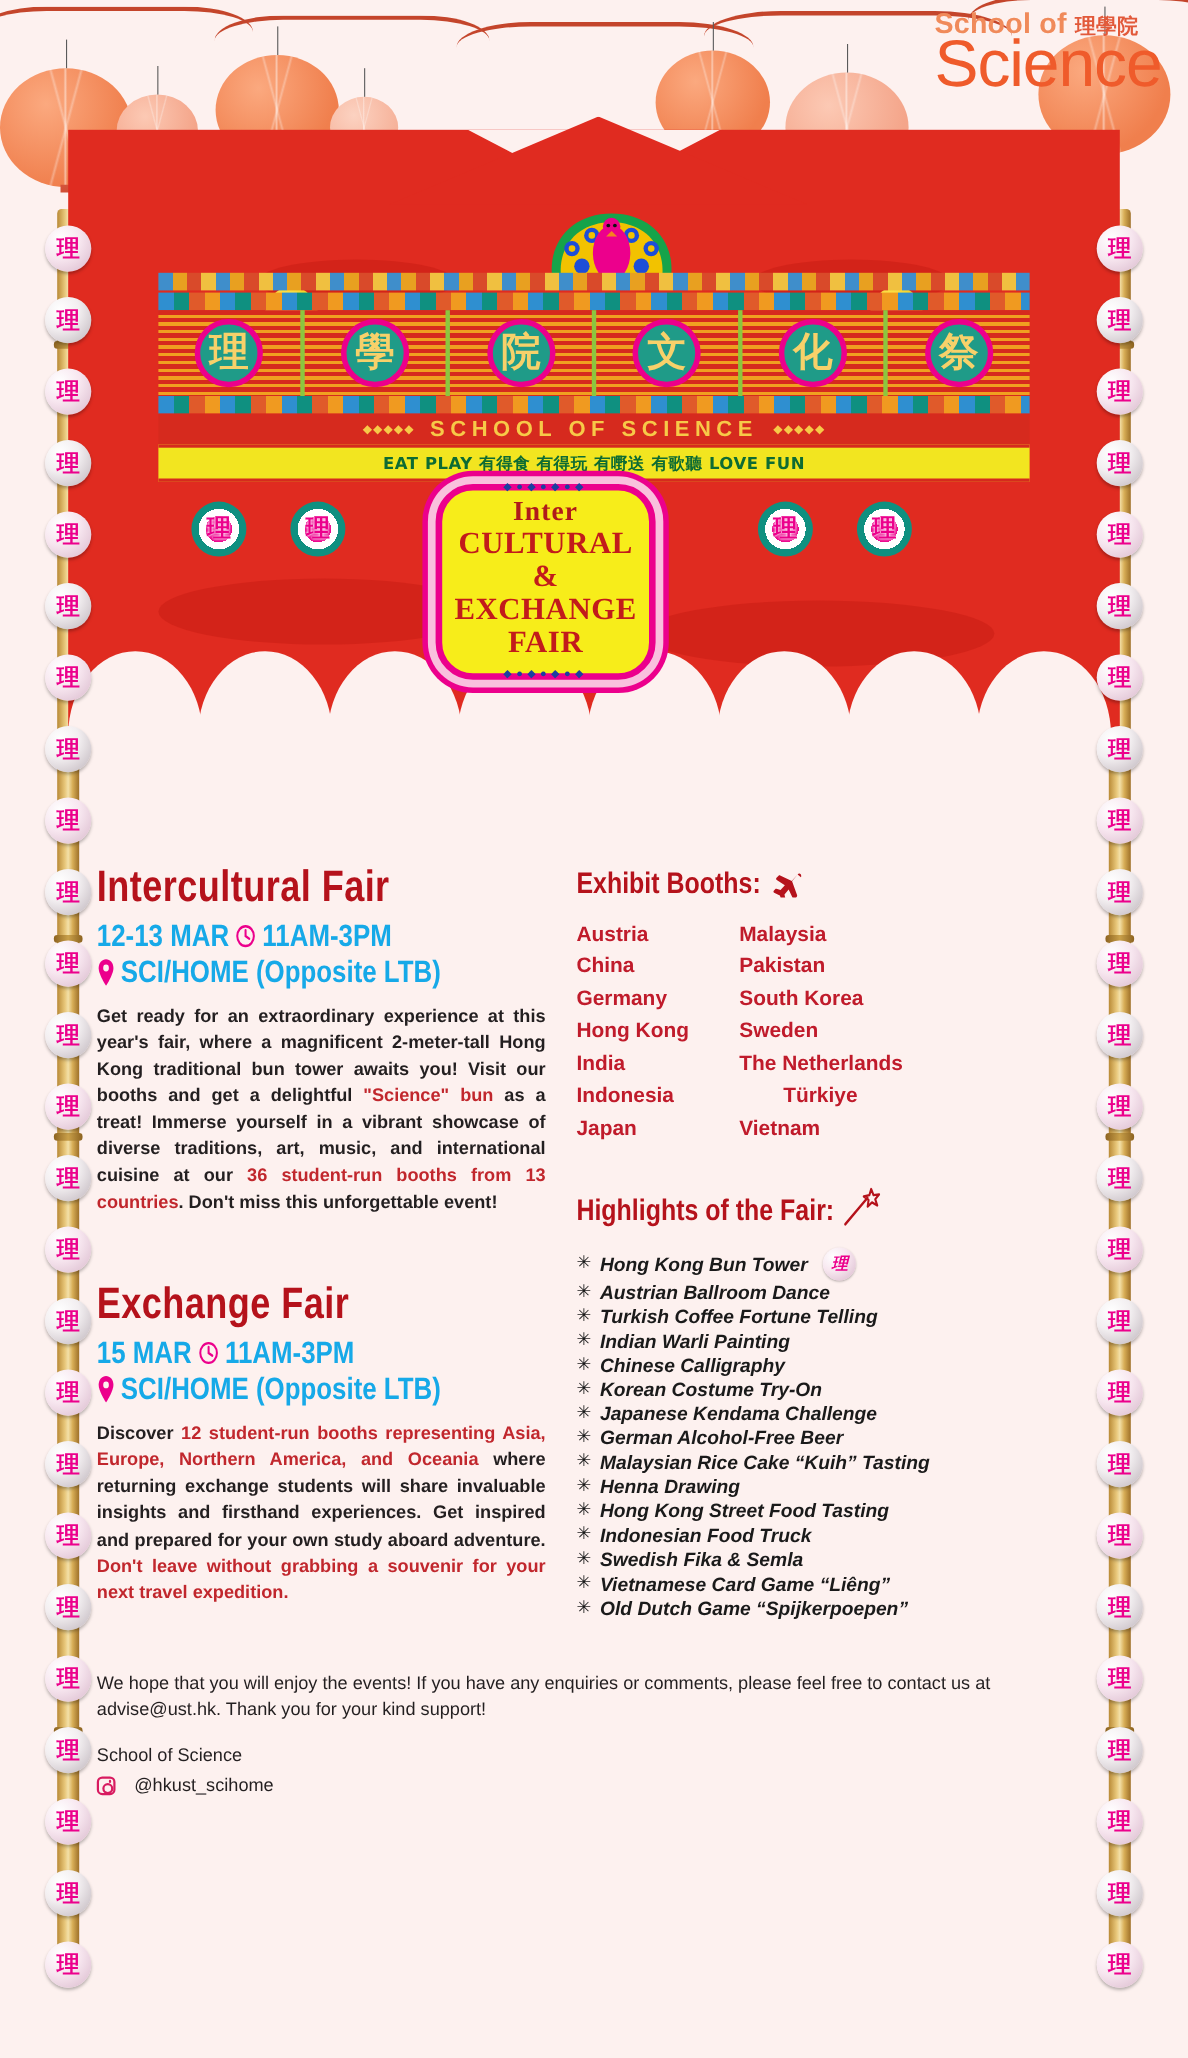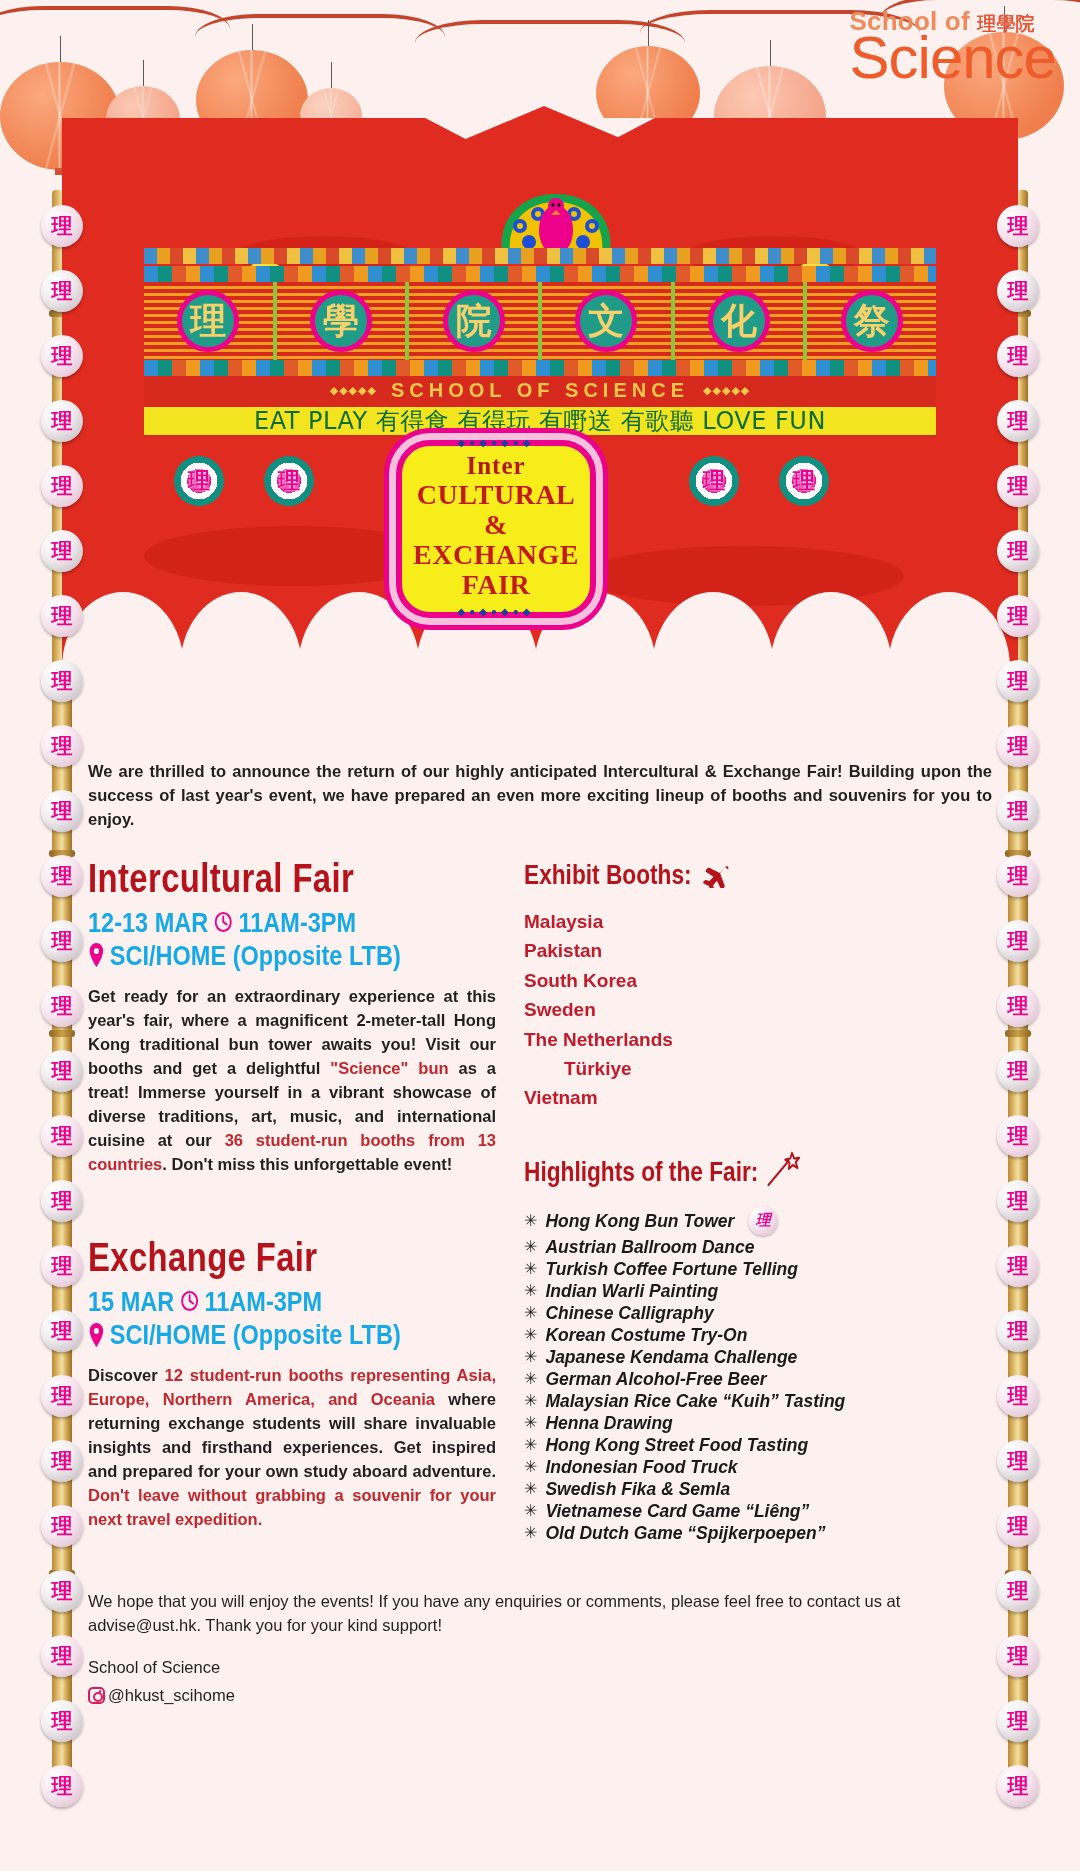--- a/index.html
+++ b/index.html
@@ -90,21 +90,21 @@
      color:#f7d16a; font-size:36px; font-weight:700; font-family:"DejaVu Sans", sans-serif; line-height:1; }
 
   .sosband { position:absolute; left:0; top:204px; width:792px; height:28px; background:#d62a1e;
      display:flex; align-items:center; justify-content:center; gap:14px; }
   .sosband .txt { color:#f7c948; font-size:20px; font-weight:700; letter-spacing:5px;
      font-family:"Liberation Sans", sans-serif; }
   .sosband .dia { color:#f7c948; font-size:11px; letter-spacing:1px; }
 
   .eatband { position:absolute; left:0; top:232px; width:792px; height:34px; background:#f2e520;
      display:flex; align-items:center; justify-content:center; border-top:3px solid #d62a1e; border-bottom:3px solid #d62a1e; }
-  .eatband .txt { color:#0d6b33; font-size:24px; font-weight:400; letter-spacing:.5px;
+  .eatband .txt { color:#0d6b33; font-size:15px; font-weight:700; letter-spacing:.5px;
      font-family:"DejaVu Sans", sans-serif; }
 
   .roundels { position:absolute; left:0; top:284px; width:792px; height:54px; }
   .roundel { position:absolute; width:50px; height:50px; border-radius:50%;
      background:radial-gradient(circle,#ec008c 0 34%, #ffffff 34% 52%, #0f9080 52% 74%, #8cc63f 74% 100%);
      display:flex; align-items:center; justify-content:center; }
   .roundel span { position:relative; color:#ec008c; font-size:22px; font-weight:700; line-height:1;
      font-family:"DejaVu Sans", sans-serif; text-shadow:0 0 2px #fff,0 0 3px #fff; }
 
   .sign { position:absolute; left:252px; top:268px; width:200px; height:178px;
@@ -148,21 +148,21 @@
   .booths { display:flex; gap:18px; margin-top:14px; color:#c01b2b; font-size:19px; font-weight:700; line-height:1.55; }
   .booths .bc { width:130px; }
 
   .hl-list { margin-top:12px; list-style:none; padding:0; }
   .hl-list li { font-size:17.5px; font-style:italic; font-weight:700; color:#1a1a1a; line-height:1.26;
      display:flex; align-items:center; gap:8px; }
   .hl-list li .ast { font-style:normal; font-weight:400; font-size:16px; }
 
   .footer { margin-top:30px; font-size:16.5px; line-height:1.45; color:#231f20; font-weight:500; }
   .footer .sig { margin-top:18px; line-height:1.42; }
-  .ig { display:inline-flex; align-items:center; gap:3px; margin-top:4px; }
+  .ig { display:inline-flex; align-items:center; gap:17px; margin-top:4px; }
   .igbox { width:17px; height:17px; border:2.4px solid #d81b60; border-radius:5px; position:relative; display:inline-block; }
   .igbox::after { content:""; position:absolute; left:3.4px; top:3.4px; width:6px; height:6px;
      border:2px solid #d81b60; border-radius:50%; }
   .igbox::before { content:""; position:absolute; right:1.6px; top:1.3px; width:2.4px; height:2.4px;
      background:#d81b60; border-radius:50%; }
 </style>
 </head>
 <body>
 
 <div class="lanternband">
@@ -486,21 +486,20 @@
       <div class="t2">CULTURAL &amp;</div>
       <div class="t2">EXCHANGE</div>
       <div class="t2">FAIR</div>
       <div class="dots" style="margin-top:6px">◆●◆●◆●◆</div>
     </div>
   </div>
 </div>
 
 <div class="content">
 
-  <div class="intro">We are thrilled to announce the return of our highly anticipated Intercultural &amp; Exchange Fair! Building upon the success of last year's event, we have prepared an even more exciting lineup of booths and souvenirs for you to enjoy.</div>
 
   <div class="cols">
 
     <div class="colL">
 
       <h2 class="sect">Intercultural Fair</h2>
       <div class="meta">
         <div class="row">
           <span>12-13 MAR</span>
           <span class="ico">
@@ -555,20 +554,29 @@
       <h3 class="sub">
         <span>Exhibit Booths:</span>
         <span>
           <svg width="38" height="30" viewBox="0 0 38 30">
               <path d="M36 11.5c.7-1.2.2-2.8-1.1-3.2-.9-.3-1.8 0-2.5.7l-6.3 6-12.6-5.2c-.6-.2-1.2-.1-1.7.3l-2.2 1.8c-.7.6-.6 1.7.2 2.1l8.8 4.7-4.7 4.3-4.4-1c-.5-.1-1 0-1.4.4l-1.5 1.3c-.6.6-.4 1.6.4 1.9l6.2 2.4 2.4 6c.3.8 1.4.9 2 .3l1.3-1.4c.4-.4.5-.9.4-1.4l-1.1-4.3 4.5-4.5 4.9 8.6c.4.8 1.5.9 2.1.2l1.8-2.2c.4-.5.5-1.1.3-1.7l-5.4-12.4 6-6.1z" fill="#b5121b"></path>
             </svg>
         </span>
       </h3>
 
       <div class="booths">
+        <div class="bc" id="boothcol1">
+            <div style="white-space: nowrap;">Austria</div>
+            <div style="white-space: nowrap;">China</div>
+            <div style="white-space: nowrap;">Germany</div>
+            <div style="white-space: nowrap;">Hong Kong</div>
+            <div style="white-space: nowrap;">India</div>
+            <div style="white-space: nowrap;">Indonesia</div>
+            <div style="white-space: nowrap;">Japan</div>
+          </div>
         <div class="bc" id="boothcol2">
             <div style="white-space: nowrap;">Malaysia</div>
             <div style="white-space: nowrap;">Pakistan</div>
             <div style="white-space: nowrap;">South Korea</div>
             <div style="white-space: nowrap;">Sweden</div>
             <div style="white-space: nowrap;">The Netherlands</div>
             <div style="white-space: nowrap; margin-left: 40px;">Türkiye</div>
             <div style="white-space: nowrap;">Vietnam</div>
           </div>
       </div>

